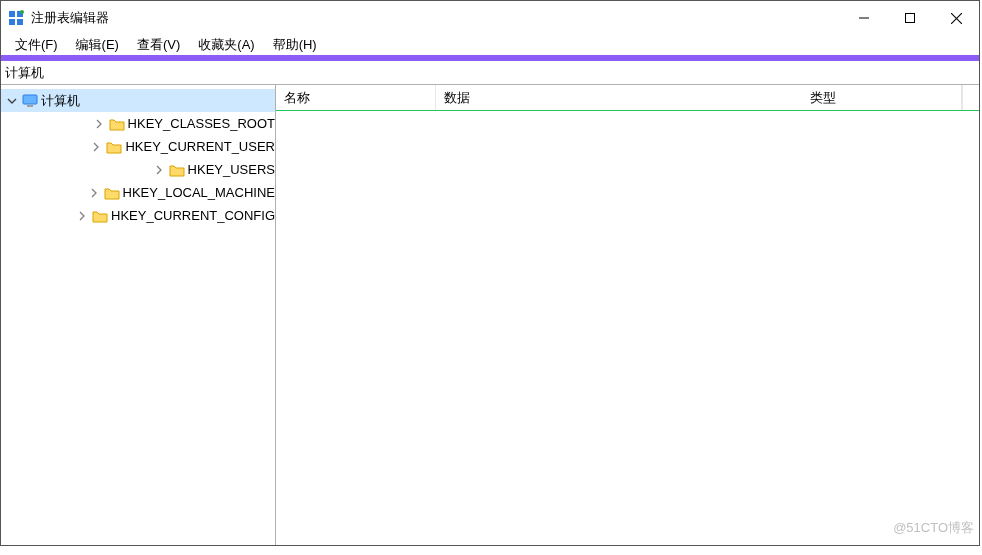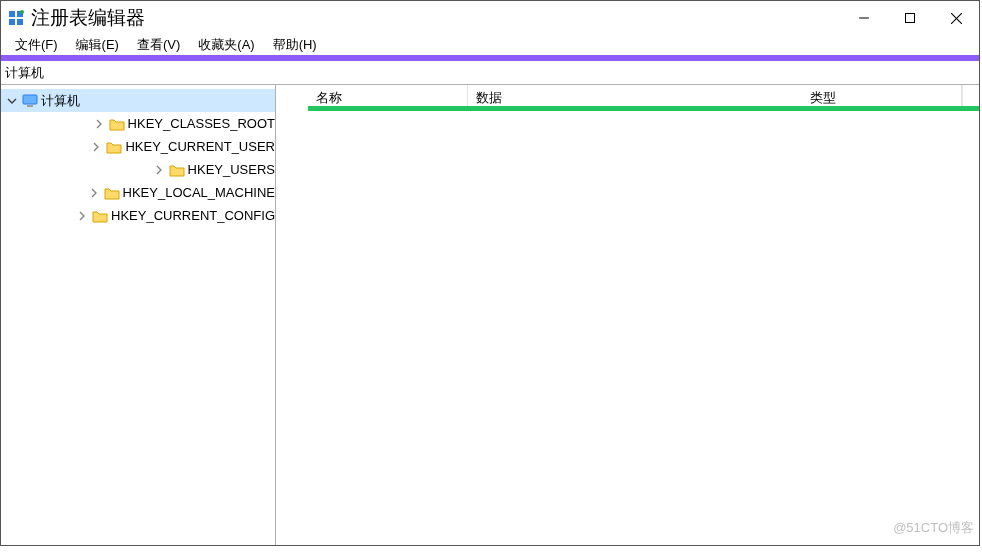--- a/index.html
+++ b/index.html
@@ -27,21 +27,21 @@
       align-items: center;
       padding-left: 6px;
       background: #fff;
     }
     .titlebar .app-icon {
       width: 18px; height: 18px;
       margin-right: 6px;
       display: flex; align-items: center; justify-content: center;
     }
     .titlebar .title {
-      font-size: 19px;
+      font-size: 13px;
       color: #000;
     }
     .win-controls {
       margin-left: auto;
       display: flex;
       height: 100%;
     }
     .win-btn {
       width: 46px;
       height: 100%;
@@ -114,24 +114,23 @@
       margin-right: 2px;
       display: flex; align-items: center; justify-content: center;
     }
     .tree-row.selected {
       background: #cde8ff;
     }
     
     .col-headers {
       height: 26px;
       display: flex;
-      border-bottom: 5px solid #22c55e;
-      font-size: 13px;
-      color: #000;
-      margin-left: 32px;
+      border-bottom: 1px solid #22c55e;
+      font-size: 13px;
+      color: #000;
     }
     .col-h {
       padding: 4px 8px 0 8px;
       border-right: 1px solid #e6e6e6;
       text-align: left;
     }
     .col-name { width: 160px; }
     .col-type { width: 160px; }
     .col-data { flex: 1; border-right: none; }
     .col-tail { width: 10px; border-right: none; border-left: 1px solid #e6e6e6; }

